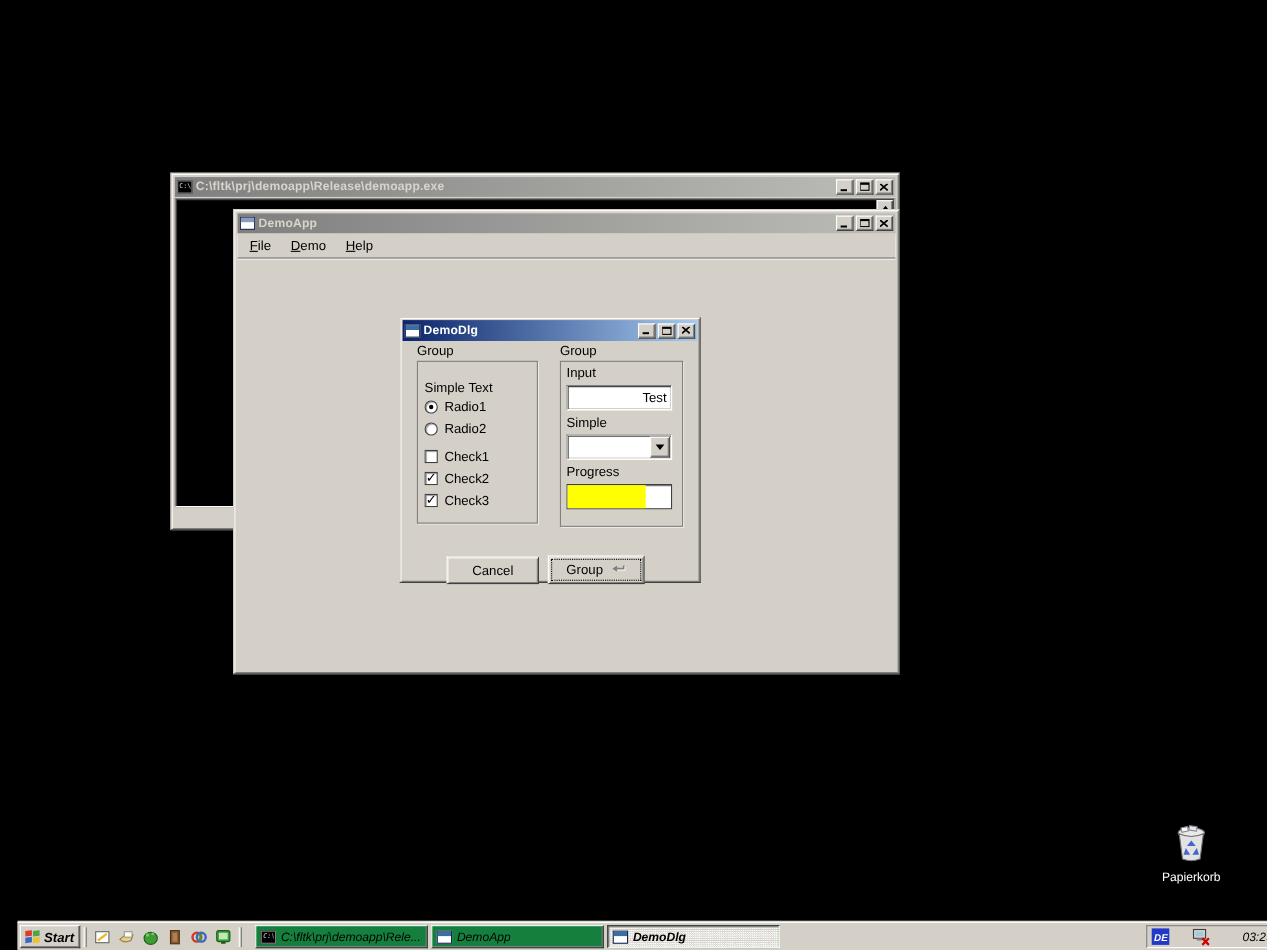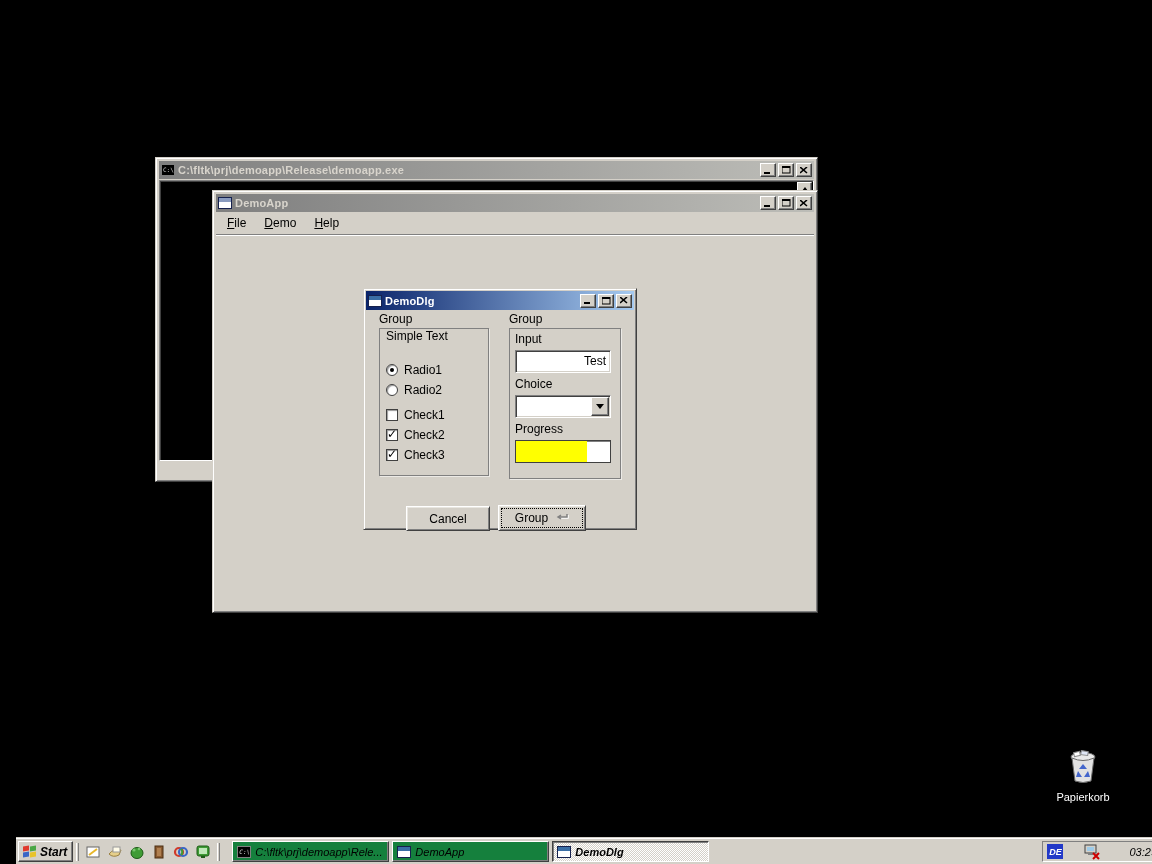--- a/index.html
+++ b/index.html
@@ -188,21 +188,21 @@
           <svg width="8" height="7">
             <path d="M0 0 L7 6 M7 0 L0 6" stroke="#000" stroke-width="1.6"></path>
           </svg>
         </div>
     </div>
   </div>
   <div class="dlg-body">
 
     <div class="grp-label" style="left:13px; top:2px;">Group</div>
     <div class="groupbox" style="left:13px; top:18px; width:110px; height:148px;"></div>
-    <div class="ctl-label" style="left:20px; top:19px;">Simple Text</div>
+    <div class="ctl-label" style="left:20px; top:35px;">Simple Text</div>
 
     <div class="radio-row" style="left:20px; top:53px;">
       <span class="radio-box checked">
           <span class="mark"></span>
         </span>
       <span>Radio1</span>
     </div>
     <div class="radio-row" style="left:20px; top:73px;">
       <span class="radio-box"></span>
       <span>Radio2</span>
@@ -224,21 +224,21 @@
         </span>
       <span>Check3</span>
     </div>
 
     <div class="grp-label" style="left:143px; top:2px;">Group</div>
     <div class="groupbox" style="left:143px; top:18px; width:112px; height:151px;"></div>
 
     <div class="ctl-label" style="left:149px; top:22px;">Input</div>
     <div class="field text-input" style="left:149px; top:40px; width:96px; height:23px;">Test</div>
 
-    <div class="ctl-label" style="left:149px; top:67px;">Choice</div>
+    <div class="ctl-label" style="left:149px; top:67px;">Simple</div>
     <div class="field combo" style="left:149px; top:85px; width:96px; height:23px;">
       <div class="combo-view"></div>
       <div class="combo-btn">
           <span class="arrow-down"></span>
         </div>
     </div>
 
     <div class="ctl-label" style="left:149px; top:112px;">Progress</div>
     <div class="progress" style="left:149px; top:130px; width:96px; height:23px;">
       <div class="progress-fill" style="width: 75%; background: rgb(255, 255, 0);"></div>

